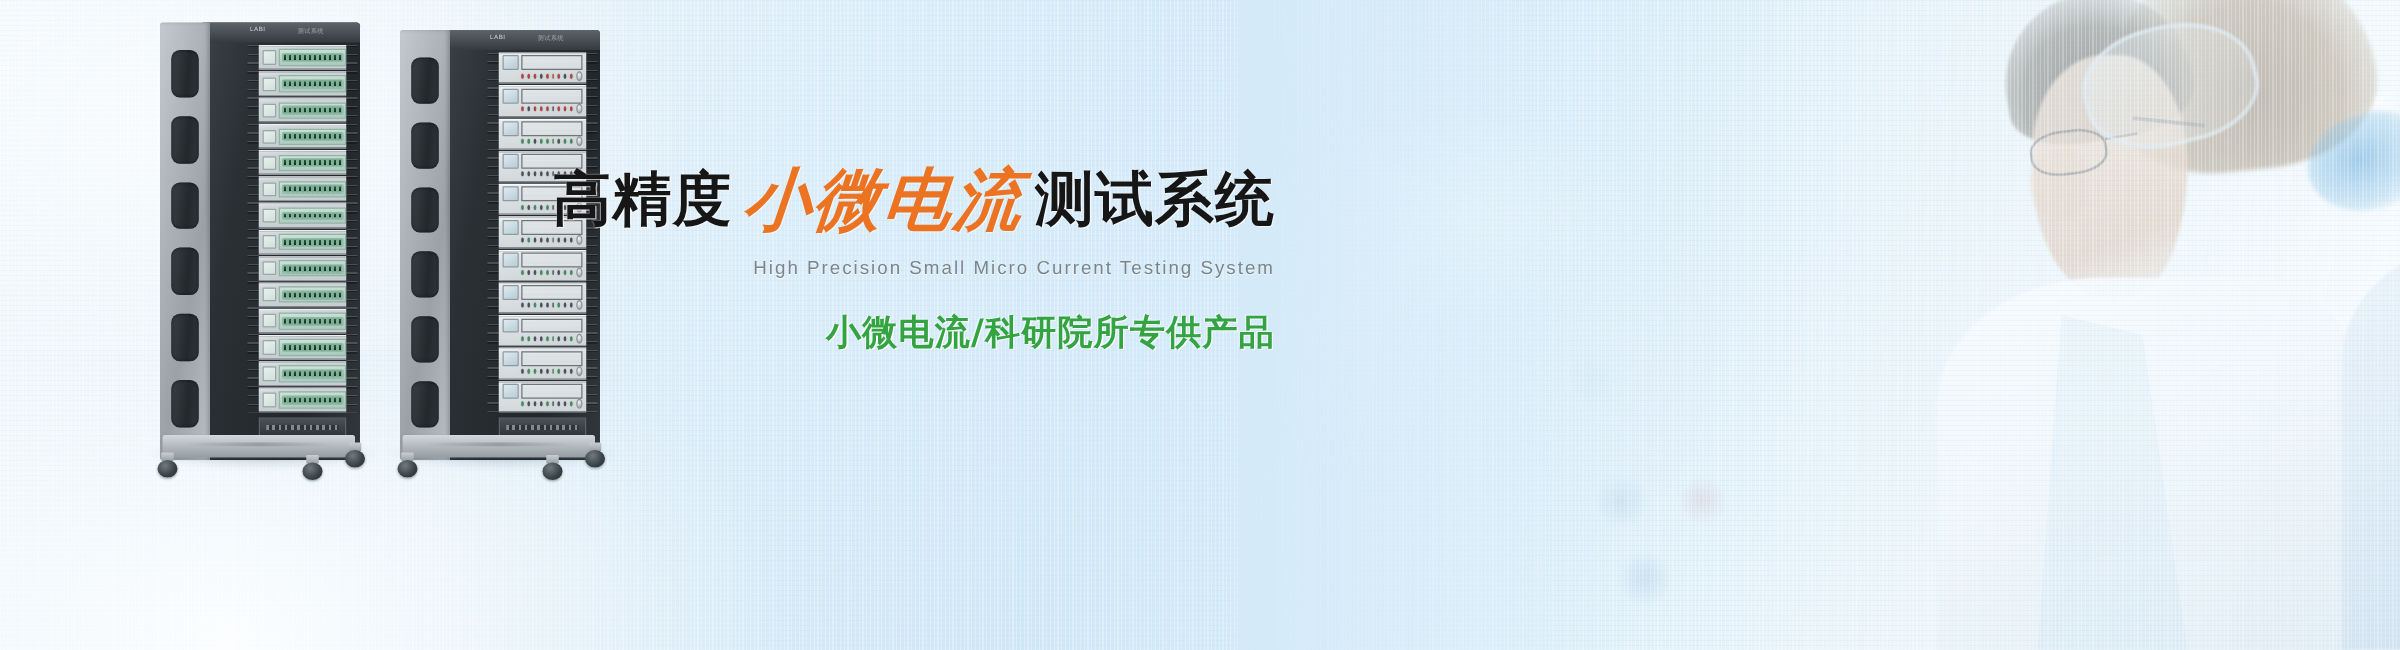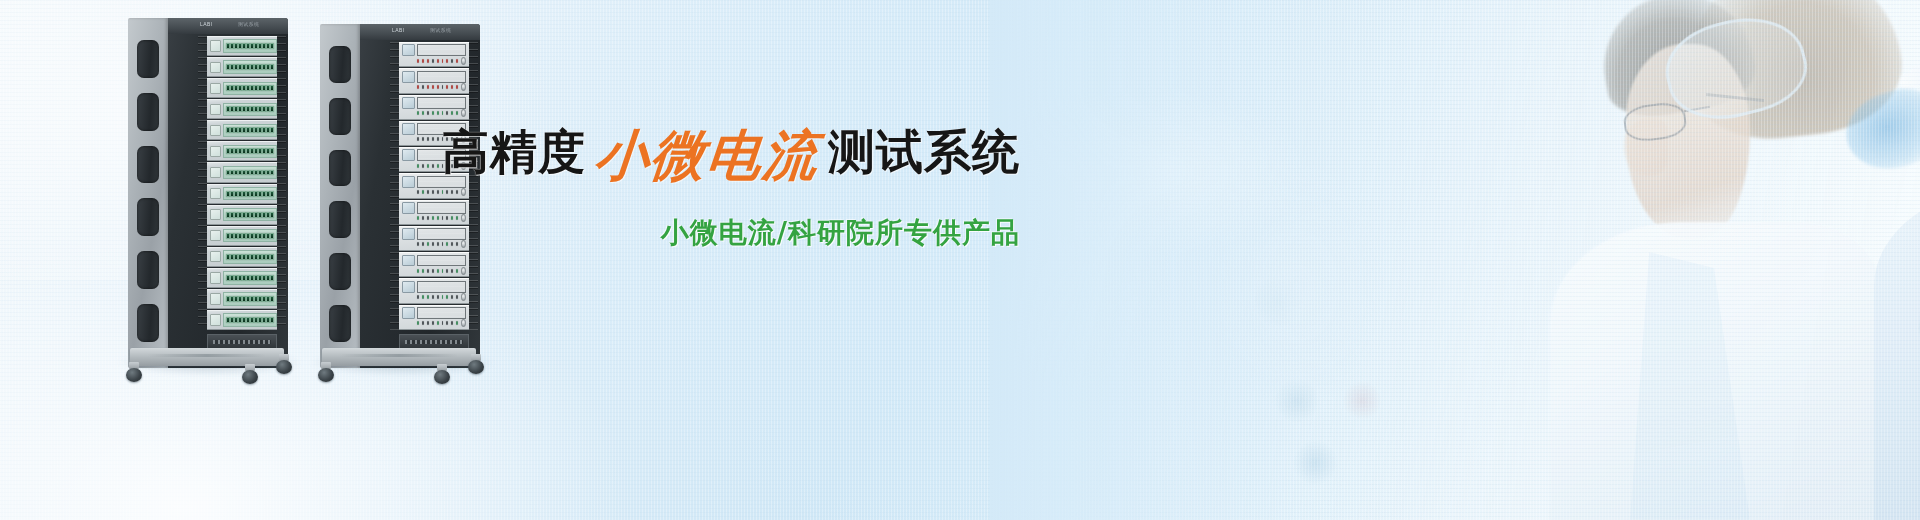--- a/index.html
+++ b/index.html
@@ -351,21 +351,21 @@
 
   
   .copy {
     position: absolute; left: 430px; top: 128px; width: 590px;
     text-align: right;
   }
   .headline {
     white-space: nowrap;
     line-height: 1;
     height: 62px;
-    display: flex; align-items: flex-start; justify-content: flex-end;
+    display: flex; align-items: center; justify-content: flex-end;
   }
   .hl-black {
     font-size: 47px;
     font-weight: bold;
     color: #161616;
     letter-spacing: 1px;
     font-family: "DejaVu Sans", "Liberation Sans", sans-serif;
     text-shadow: 0 0 1px rgba(255,255,255,0.95), 1px 1px 0 rgba(255,255,255,0.6);
   }
   .hl-orange {
@@ -960,16 +960,17 @@
         </div>
     </div>
   </div>
 
   <div class="copy">
     <div class="headline">
       <span class="hl-black">高精度</span>
       <span class="hl-orange">小微电流</span>
       <span class="hl-black">测试系统</span>
     </div>
+    <div class="subtitle">High Precision Small Micro Current Testing System</div>
     <div class="tagline">小微电流/科研院所专供产品</div>
   </div>
 
 </div>
 
 </body></html>

